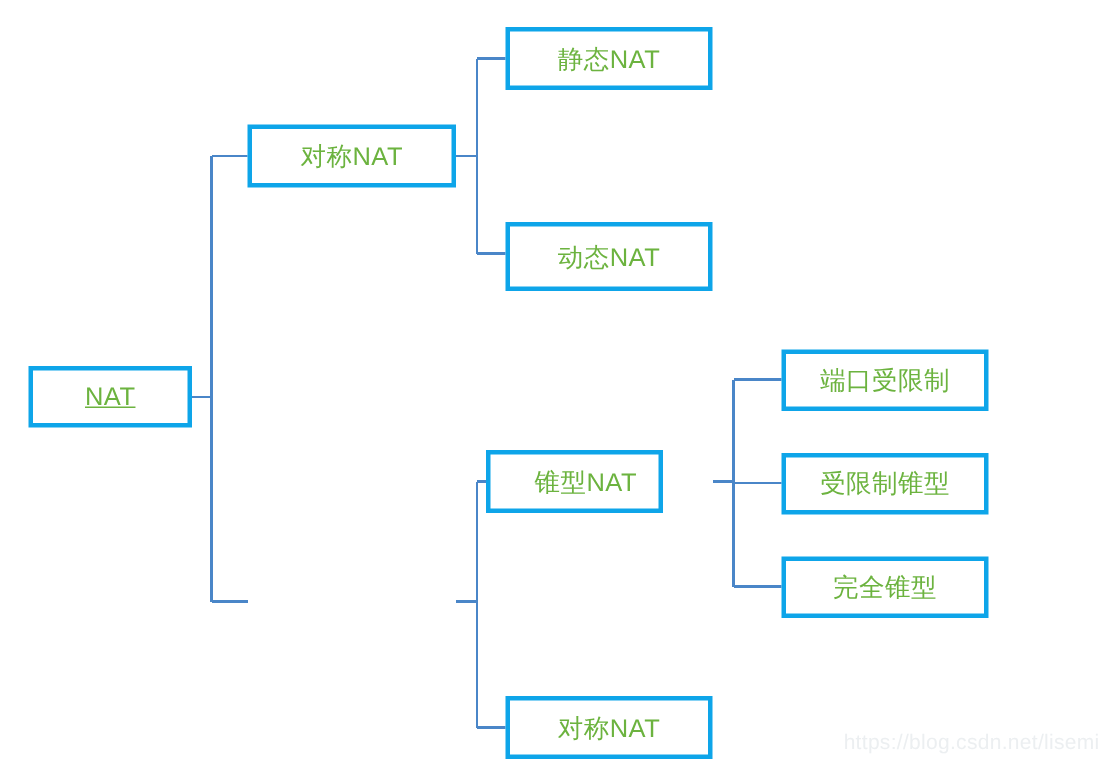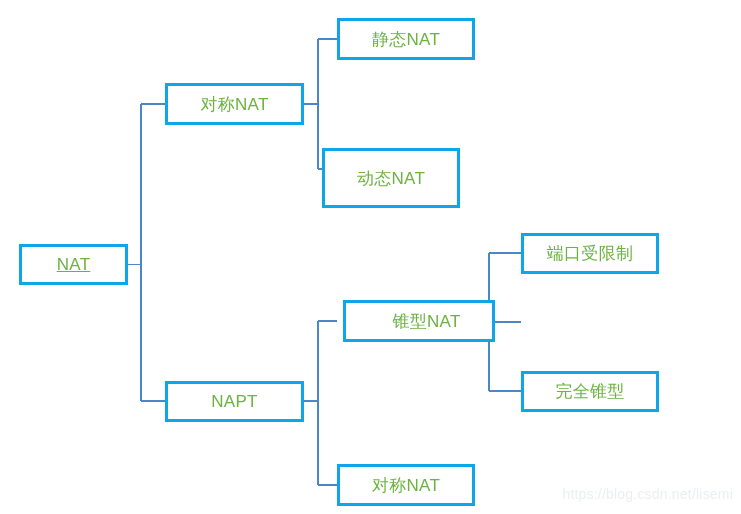--- a/index.html
+++ b/index.html
@@ -119,44 +119,44 @@
   </svg>
 
   <div class="node" style="left:19px; top:244px; width:109px; height:41px;text-decoration:underline;">
     <span class="node-label">NAT</span>
   </div>
 
   <div class="node" style="left:165px; top:83px; width:139px; height:42px;">
     <span class="node-label">对称NAT</span>
   </div>
 
-  <div class="node" style="left:165px; top:381px; width:139px; height:41px;">
-    <span class="node-label">NAPT</span>
-  </div>
 
   <div class="node" style="left:337px; top:18px; width:138px; height:42px;">
     <span class="node-label">静态NAT</span>
   </div>
 
-  <div class="node" style="left:322px; top:148px; width:138px; height:60px;text-align:center;">
+  <div class="node" style="left:337px; top:148px; width:138px; height:46px;text-align:center;">
     <span class="node-label">动态NAT</span>
   </div>
 
-  <div class="node" style="left:343px; top:300px; width:152px; height:42px;padding-left:15px;">
+  <div class="node" style="left:324px; top:300px; width:118px; height:42px;padding-left:15px;">
     <span class="node-label">锥型NAT</span>
   </div>
 
   <div class="node" style="left:521px; top:233px; width:138px; height:41px;">
     <span class="node-label">端口受限制</span>
   </div>
 
   <div class="node" style="left:337px; top:464px; width:138px; height:42px;">
     <span class="node-label">对称NAT</span>
   </div>
 
+  <div class="node" style="left:521px; top:302px; width:138px; height:41px;">
+    <span class="node-label">受限制锥型</span>
+  </div>
 
   <div class="node" style="left:521px; top:371px; width:138px; height:41px;">
     <span class="node-label">完全锥型</span>
   </div>
 
   <div class="watermark">https://blog.csdn.net/lisemi</div>
 
 </div>
 
 </body></html>

